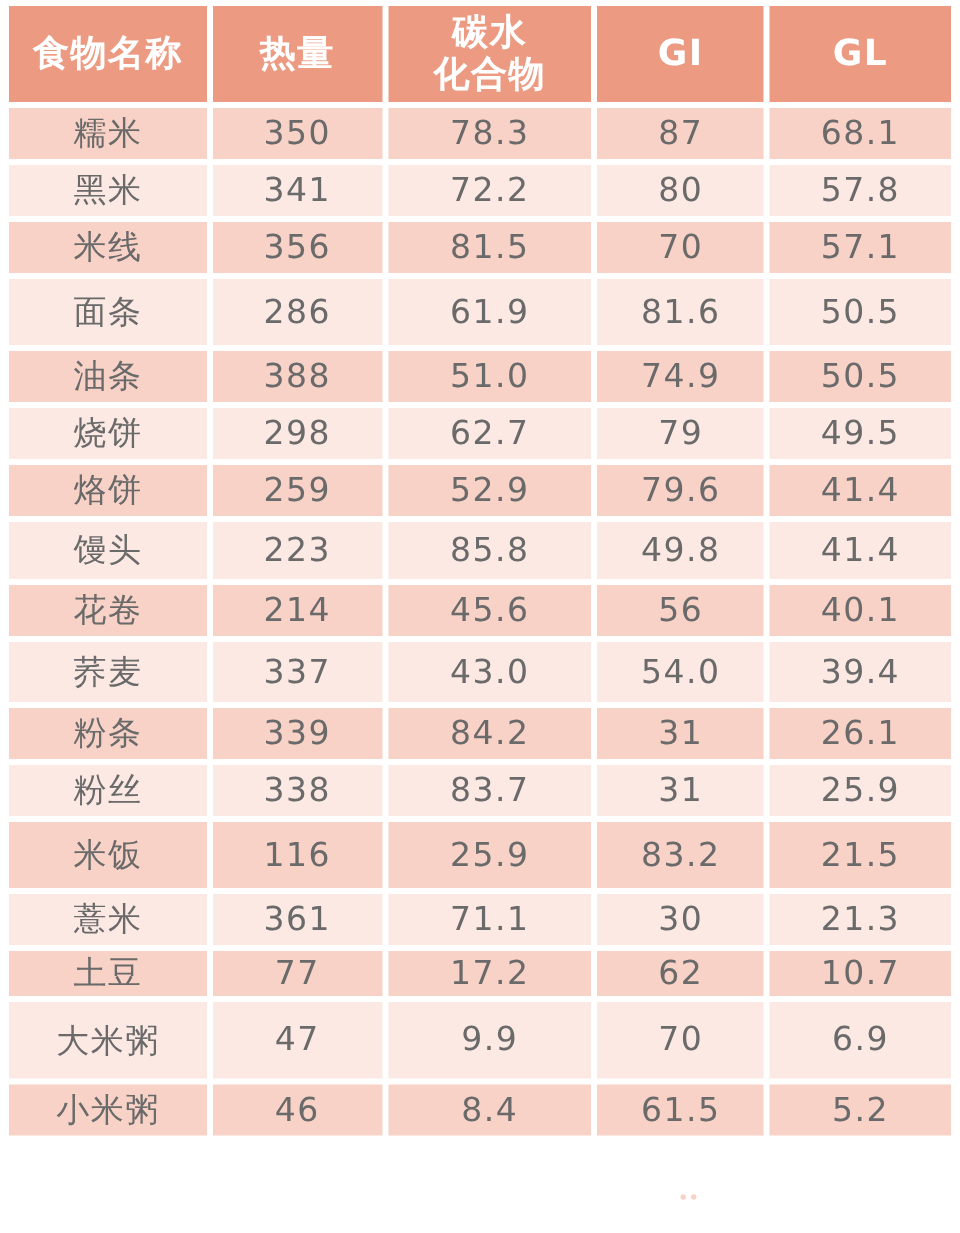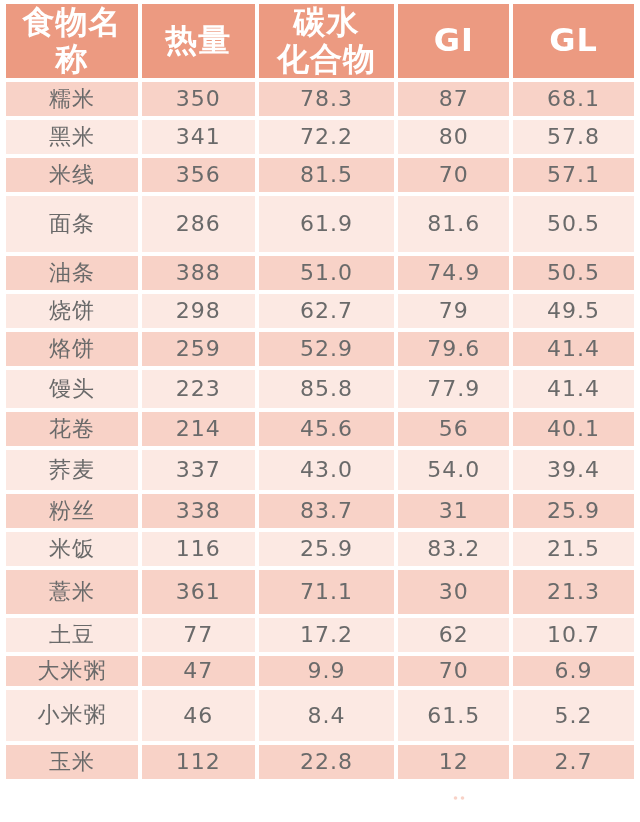--- a/index.html
+++ b/index.html
@@ -20,42 +20,42 @@
   table.food-table {
     border-collapse: separate;
     border-spacing: 4px;
     table-layout: fixed;
     width: 636px;
     margin: 0 0 0 2px;
   }
   table.food-table th {
     background: #EC9A81;
     color: #ffffff;
-    font-size: 32px;
+    font-size: 24px;
     font-weight: bold;
     text-align: center;
     vertical-align: middle;
     height: 64px;
     line-height: 1.15;
     white-space: pre-line;
     letter-spacing: 1px;
     padding: 0;
   }
   table.food-table td {
     color: #6a6a6a;
     font-size: 22px;
     text-align: center;
     vertical-align: middle;
     padding: 0;
     letter-spacing: 1px;
   }
   tbody tr { height: 34px; }
   tbody tr:nth-child(odd)  td { background: #F8D2C7; }
   tbody tr:nth-child(even) td { background: #FCE9E3; }
-  tbody tr:nth-child(4)  { height: 56px; }
+  tbody tr:nth-child(4)  { height: 44px; }
   tbody tr:nth-child(8)  { height: 38px; }
   tbody tr:nth-child(10) { height: 40px; border-radius: 14px; }
   tbody tr:nth-child(13) { height: 44px; }
   tbody tr:nth-child(15) { height: 26px; }
   tbody tr:nth-child(16) { height: 51px; }
   tbody tr:nth-child(18) { height: 38px; }
   .watermark {
     position: absolute;
     right: 21px;
     bottom: 4px;
@@ -148,40 +148,47 @@
       <td>259</td>
       <td>52.9</td>
       <td>79.6</td>
       <td>41.4</td>
     </tr>
 
     <tr>
       <td>馒头</td>
       <td>223</td>
       <td>85.8</td>
-      <td>77.9</td>
+      <td>49.8</td>
       <td>41.4</td>
     </tr>
 
     <tr>
       <td>花卷</td>
       <td>214</td>
       <td>45.6</td>
       <td>56</td>
       <td>40.1</td>
     </tr>
 
     <tr>
       <td>荞麦</td>
       <td>337</td>
       <td>43.0</td>
       <td>54.0</td>
       <td>39.4</td>
     </tr>
 
+    <tr>
+      <td>粉条</td>
+      <td>339</td>
+      <td>84.2</td>
+      <td>31</td>
+      <td>26.1</td>
+    </tr>
 
     <tr>
       <td>粉丝</td>
       <td>338</td>
       <td>83.7</td>
       <td>31</td>
       <td>25.9</td>
     </tr>
 
     <tr>
@@ -217,27 +224,20 @@
     </tr>
 
     <tr>
       <td>小米粥</td>
       <td>46</td>
       <td>8.4</td>
       <td>61.5</td>
       <td>5.2</td>
     </tr>
 
-    <tr>
-      <td>玉米</td>
-      <td>112</td>
-      <td>22.8</td>
-      <td>12</td>
-      <td>2.7</td>
-    </tr>
   </tbody>
   </table>
 
   <div class="watermark">
     <span>
       <svg width="28" height="28" viewBox="0 0 28 28" fill="rgba(255,255,255,0.78)">
         <circle cx="6.5" cy="8" r="4.5"></circle>
         <circle cx="21.5" cy="8" r="4.5"></circle>
         <circle cx="14" cy="15.5" r="9.5"></circle>
         <circle cx="10.5" cy="14" r="1.8" fill="#F8D2C7"></circle>

